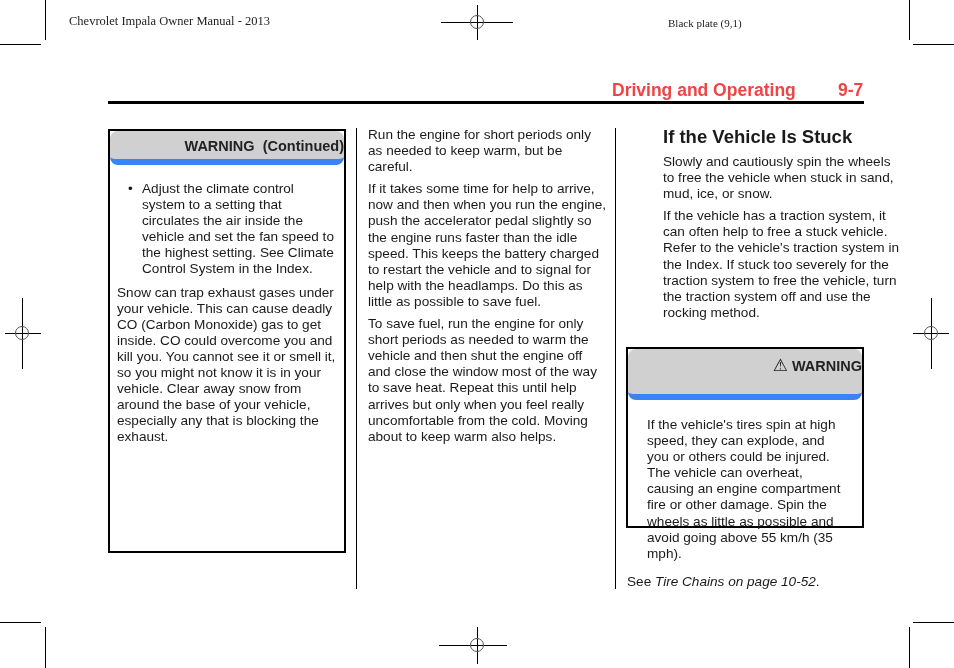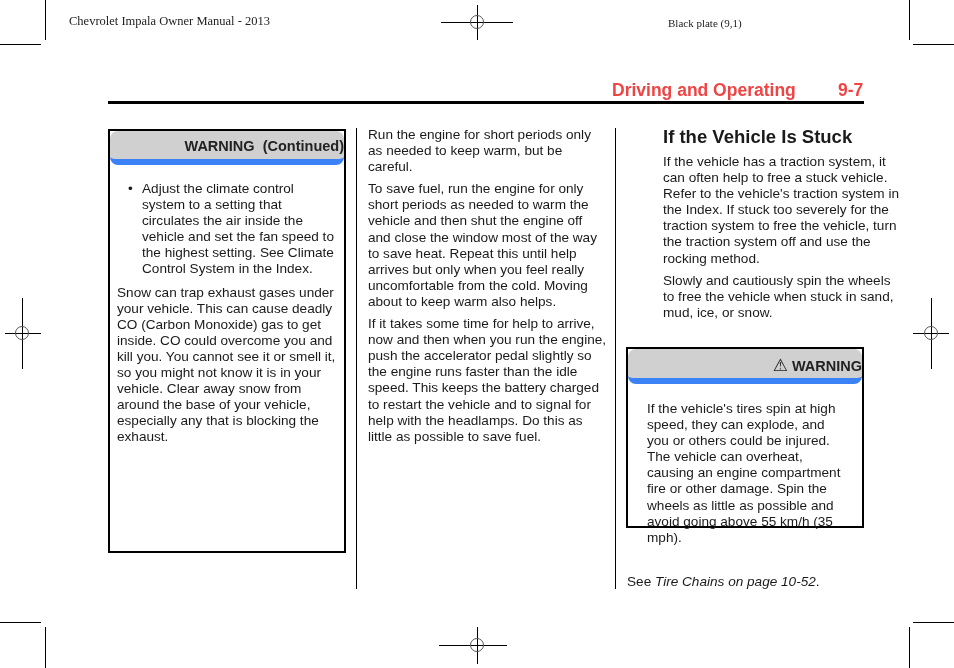--- a/index.html
+++ b/index.html
@@ -76,34 +76,34 @@
   <div class="warn-body body-text" style="padding-top:16px;">
     <ul class="bullets" style="margin-bottom:7px;">
       <li>Adjust the climate control system to a setting that circulates the air inside the vehicle and set the fan speed to the highest setting. See Climate Control System in the Index.</li>
     </ul>
     <p>Snow can trap exhaust gases under your vehicle. This can cause deadly CO (Carbon Monoxide) gas to get inside. CO could overcome you and kill you. You cannot see it or smell it, so you might not know it is in your vehicle. Clear away snow from around the base of your vehicle, especially any that is blocking the exhaust.</p>
   </div>
 </div>
 
 <div class="abs body-text" style="left:368px; top:127px; width:240px;">
   <p>Run the engine for short periods only as needed to keep warm, but be careful.</p>
+  <p>If it takes some time for help to arrive, now and then when you run the engine, push the accelerator pedal slightly so the engine runs faster than the idle speed. This keeps the battery charged to restart the vehicle and to signal for help with the headlamps. Do this as little as possible to save fuel.</p>
   <p>To save fuel, run the engine for only short periods as needed to warm the vehicle and then shut the engine off and close the window most of the way to save heat. Repeat this until help arrives but only when you feel really uncomfortable from the cold. Moving about to keep warm also helps.</p>
-  <p>If it takes some time for help to arrive, now and then when you run the engine, push the accelerator pedal slightly so the engine runs faster than the idle speed. This keeps the battery charged to restart the vehicle and to signal for help with the headlamps. Do this as little as possible to save fuel.</p>
 </div>
 
 <div class="abs" style="left:627px; top:126px; width:238px;margin-left:36px;">
   <div class="heading-stuck" style="margin-bottom:6px;">If the Vehicle Is Stuck</div>
   <div class="body-text">
+    <p>Slowly and cautiously spin the wheels to free the vehicle when stuck in sand, mud, ice, or snow.</p>
     <p>If the vehicle has a traction system, it can often help to free a stuck vehicle. Refer to the vehicle's traction system in the Index. If stuck too severely for the traction system to free the vehicle, turn the traction system off and use the rocking method.</p>
-    <p>Slowly and cautiously spin the wheels to free the vehicle when stuck in sand, mud, ice, or snow.</p>
   </div>
 </div>
 
 <div class="warn-box" style="left:626px; top:347px; width:238px; height:181px;">
-  <div class="warn-head" style="height:35px; line-height:32px;">
+  <div class="warn-head" style="height:51px; line-height:32px;">
     <span style="font-family:'DejaVu Sans', sans-serif; font-weight:normal; font-size:17px; margin-right:4px;">⚠</span><span>WARNING</span>
   </div>
   <div class="warn-body body-text" style="padding-top:5px;">
     <p style="margin:12px;">If the vehicle's tires spin at high speed, they can explode, and you or others could be injured. The vehicle can overheat, causing an engine compartment fire or other damage. Spin the wheels as little as possible and avoid going above 55 km/h (35 mph).</p>
   </div>
 </div>
 
 <div class="abs body-text" style="left:627px; top:542px; width:238px;margin-top:32px;">
   <span>See </span><em>Tire Chains on page 10-52</em><span>.</span>
 </div>

